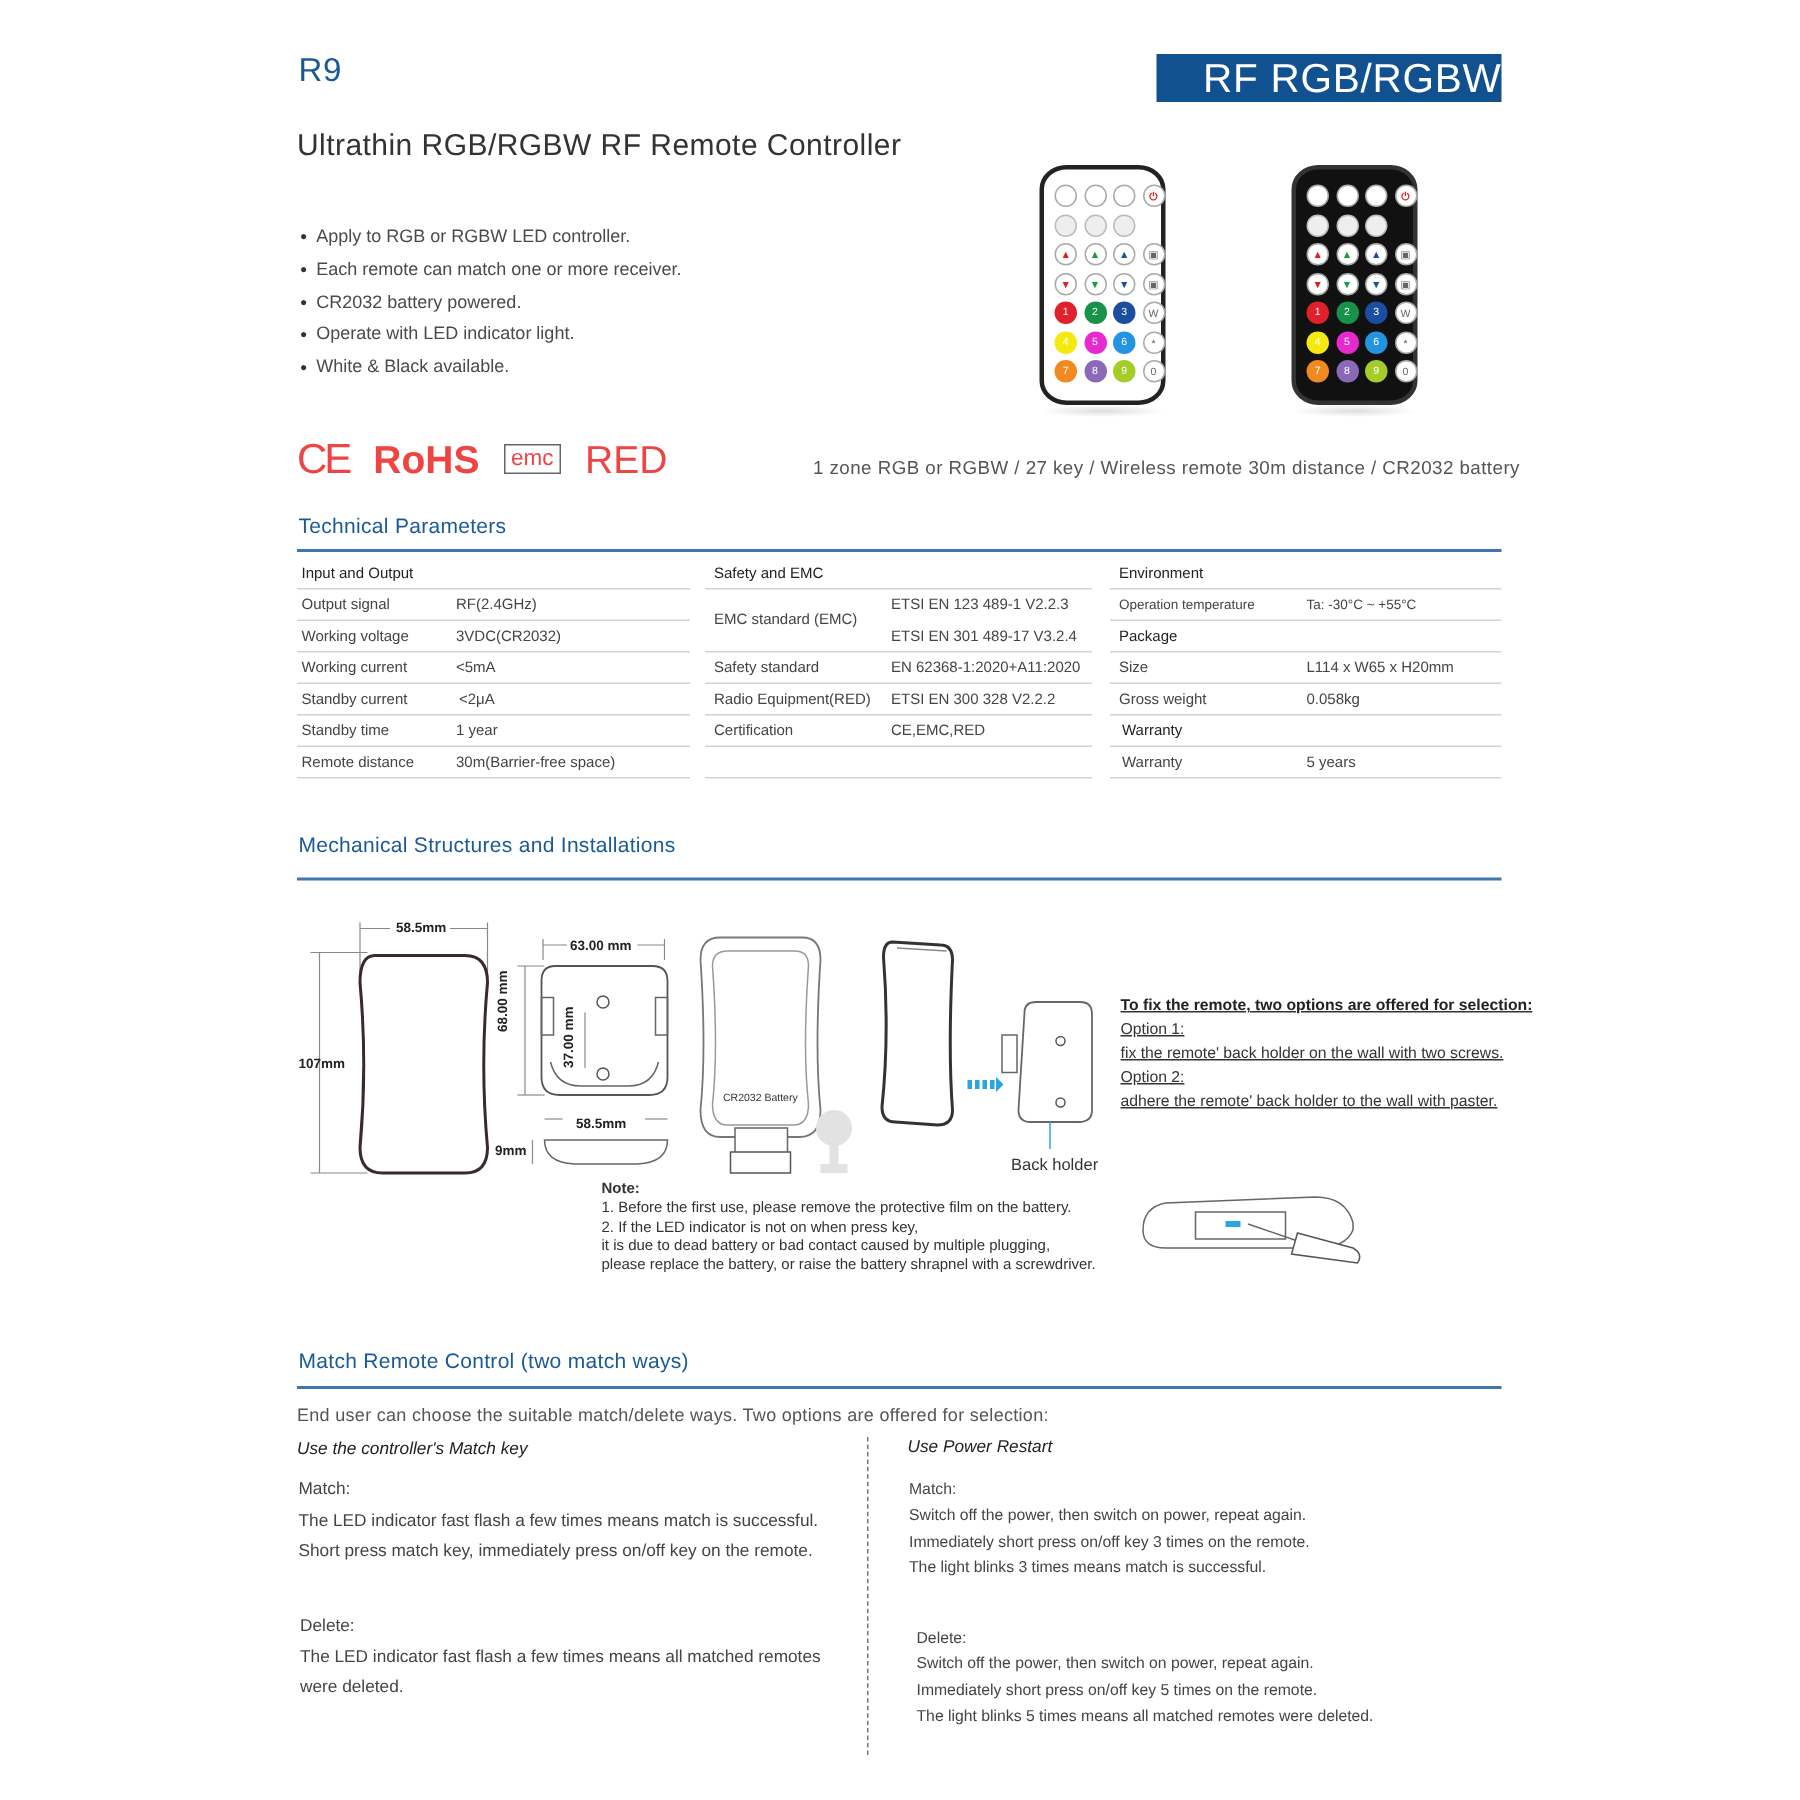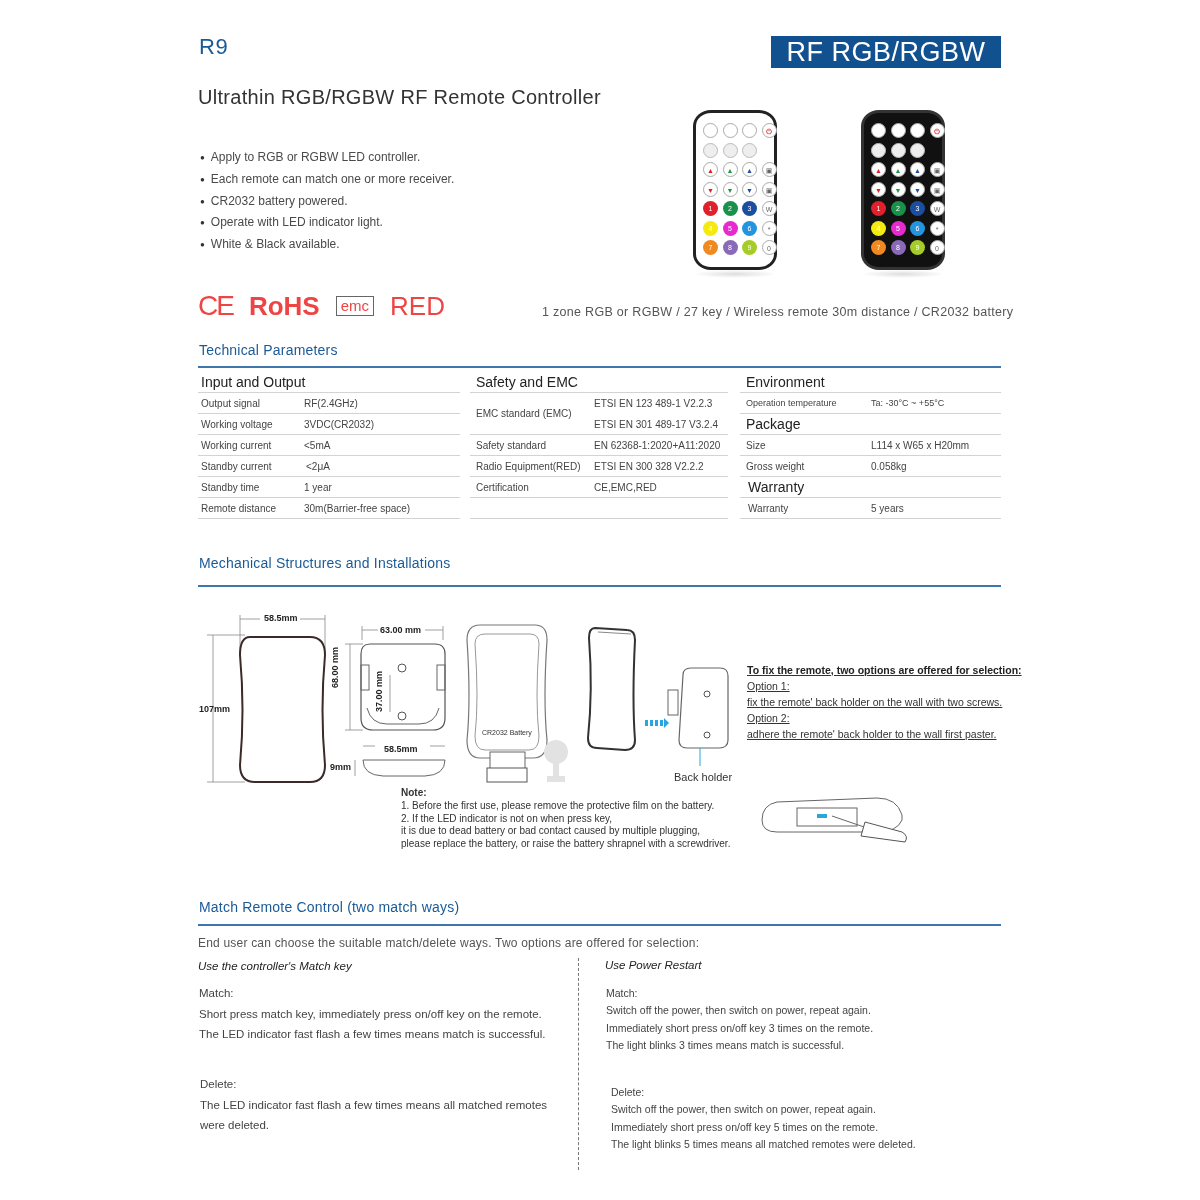--- a/index.html
+++ b/index.html
@@ -1,21 +1,21 @@
 <!DOCTYPE html>
 <html><head>
 <meta charset="utf-8">
 <style>
   * { box-sizing: border-box; margin: 0; padding: 0; }
   html, body { width: 1200px; height: 1200px; background: #ffffff; overflow: hidden; }
   body { font-family: "Liberation Sans", "DejaVu Sans", sans-serif; color: #3a3a3a; position: relative; }
   .abs { position: absolute; }
 
   .model { left: 199px; top: 34px; font-size: 22px; color: #1a5a96; letter-spacing: 0.5px; }
-  .badge { left: 771px; top: 36px; width: 230px; height: 32px; background: #11518f; color: #fff; font-size: 27px; line-height: 32px; text-align: center; letter-spacing: 0.5px; }
+  .badge { left: 771px; top: 36px; width: 230px; height: 32px; background: #11518f; color: #fff; font-size: 27px; line-height: 32px; text-align: right; letter-spacing: 0.5px; }
   .title { left: 198px; top: 86px; font-size: 20px; color: #333; letter-spacing: 0.3px; }
 
   .features { left: 200px; top: 148px; list-style: none; }
   .features li { font-size: 12px; color: #4a4a4a; height: 21.8px; line-height: 18px; }
   .features li::before { content: "\25CF"; font-size: 8px; margin-right: 6px; vertical-align: 1px; color: #333; }
 
   .remote { top: 110px; width: 84px; height: 160px; border-radius: 18px 18px 18px 18px / 16px 16px 16px 16px; }
   .remote.white { left: 693px; background: #fff; border: 3px solid #222; }
   .remote.black { left: 861px; background: #111; border: 3px solid #333; }
   .keygrid { position: absolute; left: 7px; top: 10px; display: grid; grid-template-columns: repeat(4, 16px); grid-auto-rows: 16px; gap: 3.5px; }
@@ -31,21 +31,21 @@
   .certs .rohs { font-weight: bold; font-size: 26px; }
   .certs .emc { font-size: 15px; border: 1.5px solid #666; padding: 0 4px; line-height: 18px; }
   .certs .red { font-size: 26px; }
   .summary { left: 542px; top: 305px; font-size: 12.5px; color: #555; letter-spacing: 0.3px; }
 
   .sec-title { left: 199px; font-size: 14px; color: #1a5a96; letter-spacing: 0.2px; }
   .sec-rule { left: 198px; width: 803px; height: 1.5px; background: #3f77ad; }
 
   .ptable { top: 372px; }
   .ptable .row { display: flex; align-items: center; border-bottom: 1px solid #d3d3d3; font-size: 10px; color: #444; height: 21px; }
-  .ptable .row.head { font-size: 14px; color: #222; }
+  .ptable .row.head { font-size: 10px; color: #222; }
   .ptable .row .k { padding-left: 3px; }
   .ptable .row.dbl { height: 42px; }
   .ptable .row.dbl .v { line-height: 21px; }
 
   .mech-label { font-size: 9px; color: #222; font-weight: bold; }
   .fix-text { left: 747px; top: 662px; font-size: 10.5px; color: #333; line-height: 16px; text-decoration: underline; }
   .fix-text .h { font-weight: bold; color: #222; }
   .note { left: 401px; top: 787px; font-size: 10px; color: #333; line-height: 12.8px; }
   .backholder-lbl { left: 674px; top: 771px; font-size: 11px; color: #333; }
 
@@ -304,21 +304,21 @@
 <div class="abs mech-label" style="left:384px; top:744px;">58.5mm</div>
 <div class="abs mech-label" style="left:330px; top:762px;">9mm</div>
 <div class="abs" style="left:482px; top:729px; font-size:7px; color:#333;">CR2032 Battery</div>
 <div class="abs backholder-lbl">Back holder</div>
 
 <div class="abs fix-text">
   <div class="h">To fix the remote, two options are offered for selection:</div>
   <div>Option 1:</div>
   <div>fix the remote' back holder on the wall with two screws.</div>
   <div>Option 2:</div>
-  <div>adhere the remote' back holder to the wall first paster.</div>
+  <div>adhere the remote' back holder to the wall with paster.</div>
 </div>
 
 <div class="abs note">
   <div style="font-weight:bold">Note:</div>
   <div>1. Before the first use, please remove the protective film on the battery.</div>
   <div>2. If the LED indicator is not on when press key,</div>
   <div>it is due to dead battery or bad contact caused by multiple plugging,</div>
   <div>please replace the battery, or raise the battery shrapnel with a screwdriver.</div>
 </div>
 
@@ -333,22 +333,22 @@
 <div class="abs sec-title" style="top:899px;">Match Remote Control (two match ways)</div>
 <div class="abs sec-rule" style="top:924px;"></div>
 <div class="abs intro">End user can choose the suitable match/delete ways. Two options are offered for selection:</div>
 
 <div class="abs col-head" style="left:198px; top:960px;">Use the controller's Match key</div>
 <div class="abs col-head" style="left:605px; top:959px;">Use Power Restart</div>
 <div class="abs dash"></div>
 
 <div class="abs mblock" style="left:199px; top:983px;">
   <div>Match:</div>
+  <div>The LED indicator fast flash a few times means match is successful.</div>
   <div>Short press match key, immediately press on/off key on the remote.</div>
-  <div>The LED indicator fast flash a few times means match is successful.</div>
 </div>
 <div class="abs mblock" style="left:200px; top:1074px;">
   <div>Delete:</div>
   <div>The LED indicator fast flash a few times means all matched remotes</div>
   <div>were deleted.</div>
 </div>
 
 <div class="abs mblock2" style="left:606px; top:985px;">
   <div>Match:</div>
   <div>Switch off the power, then switch on power, repeat again.</div>

